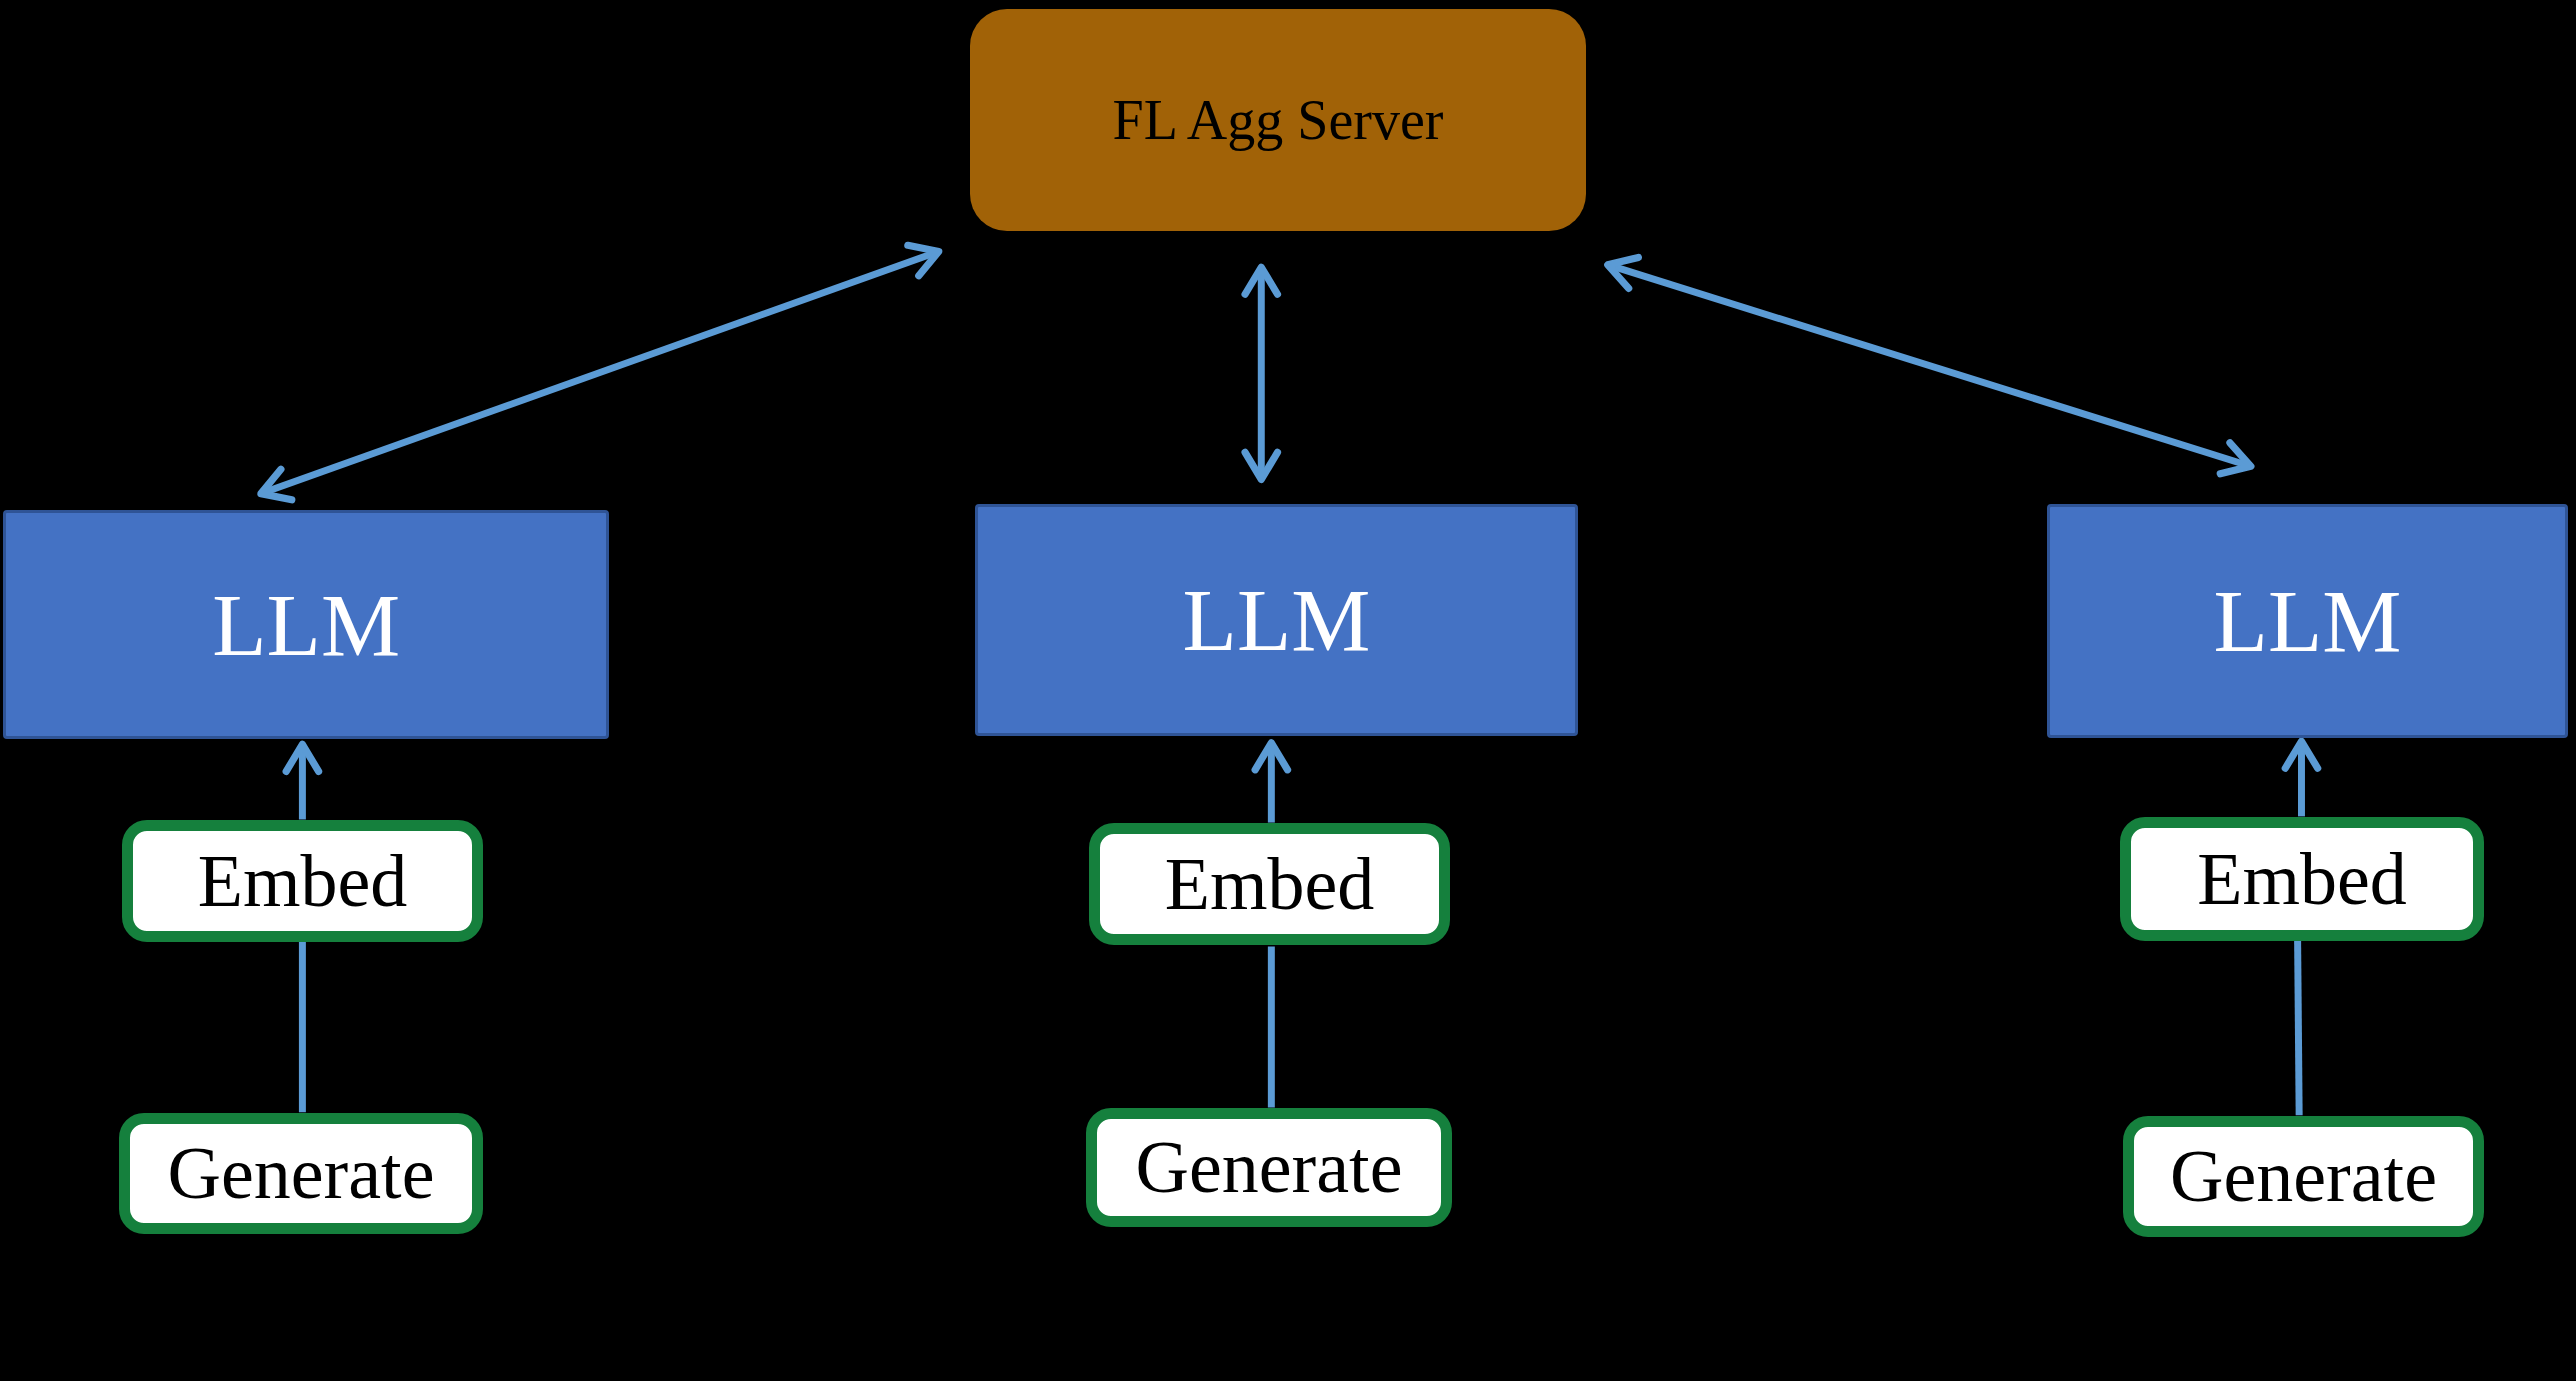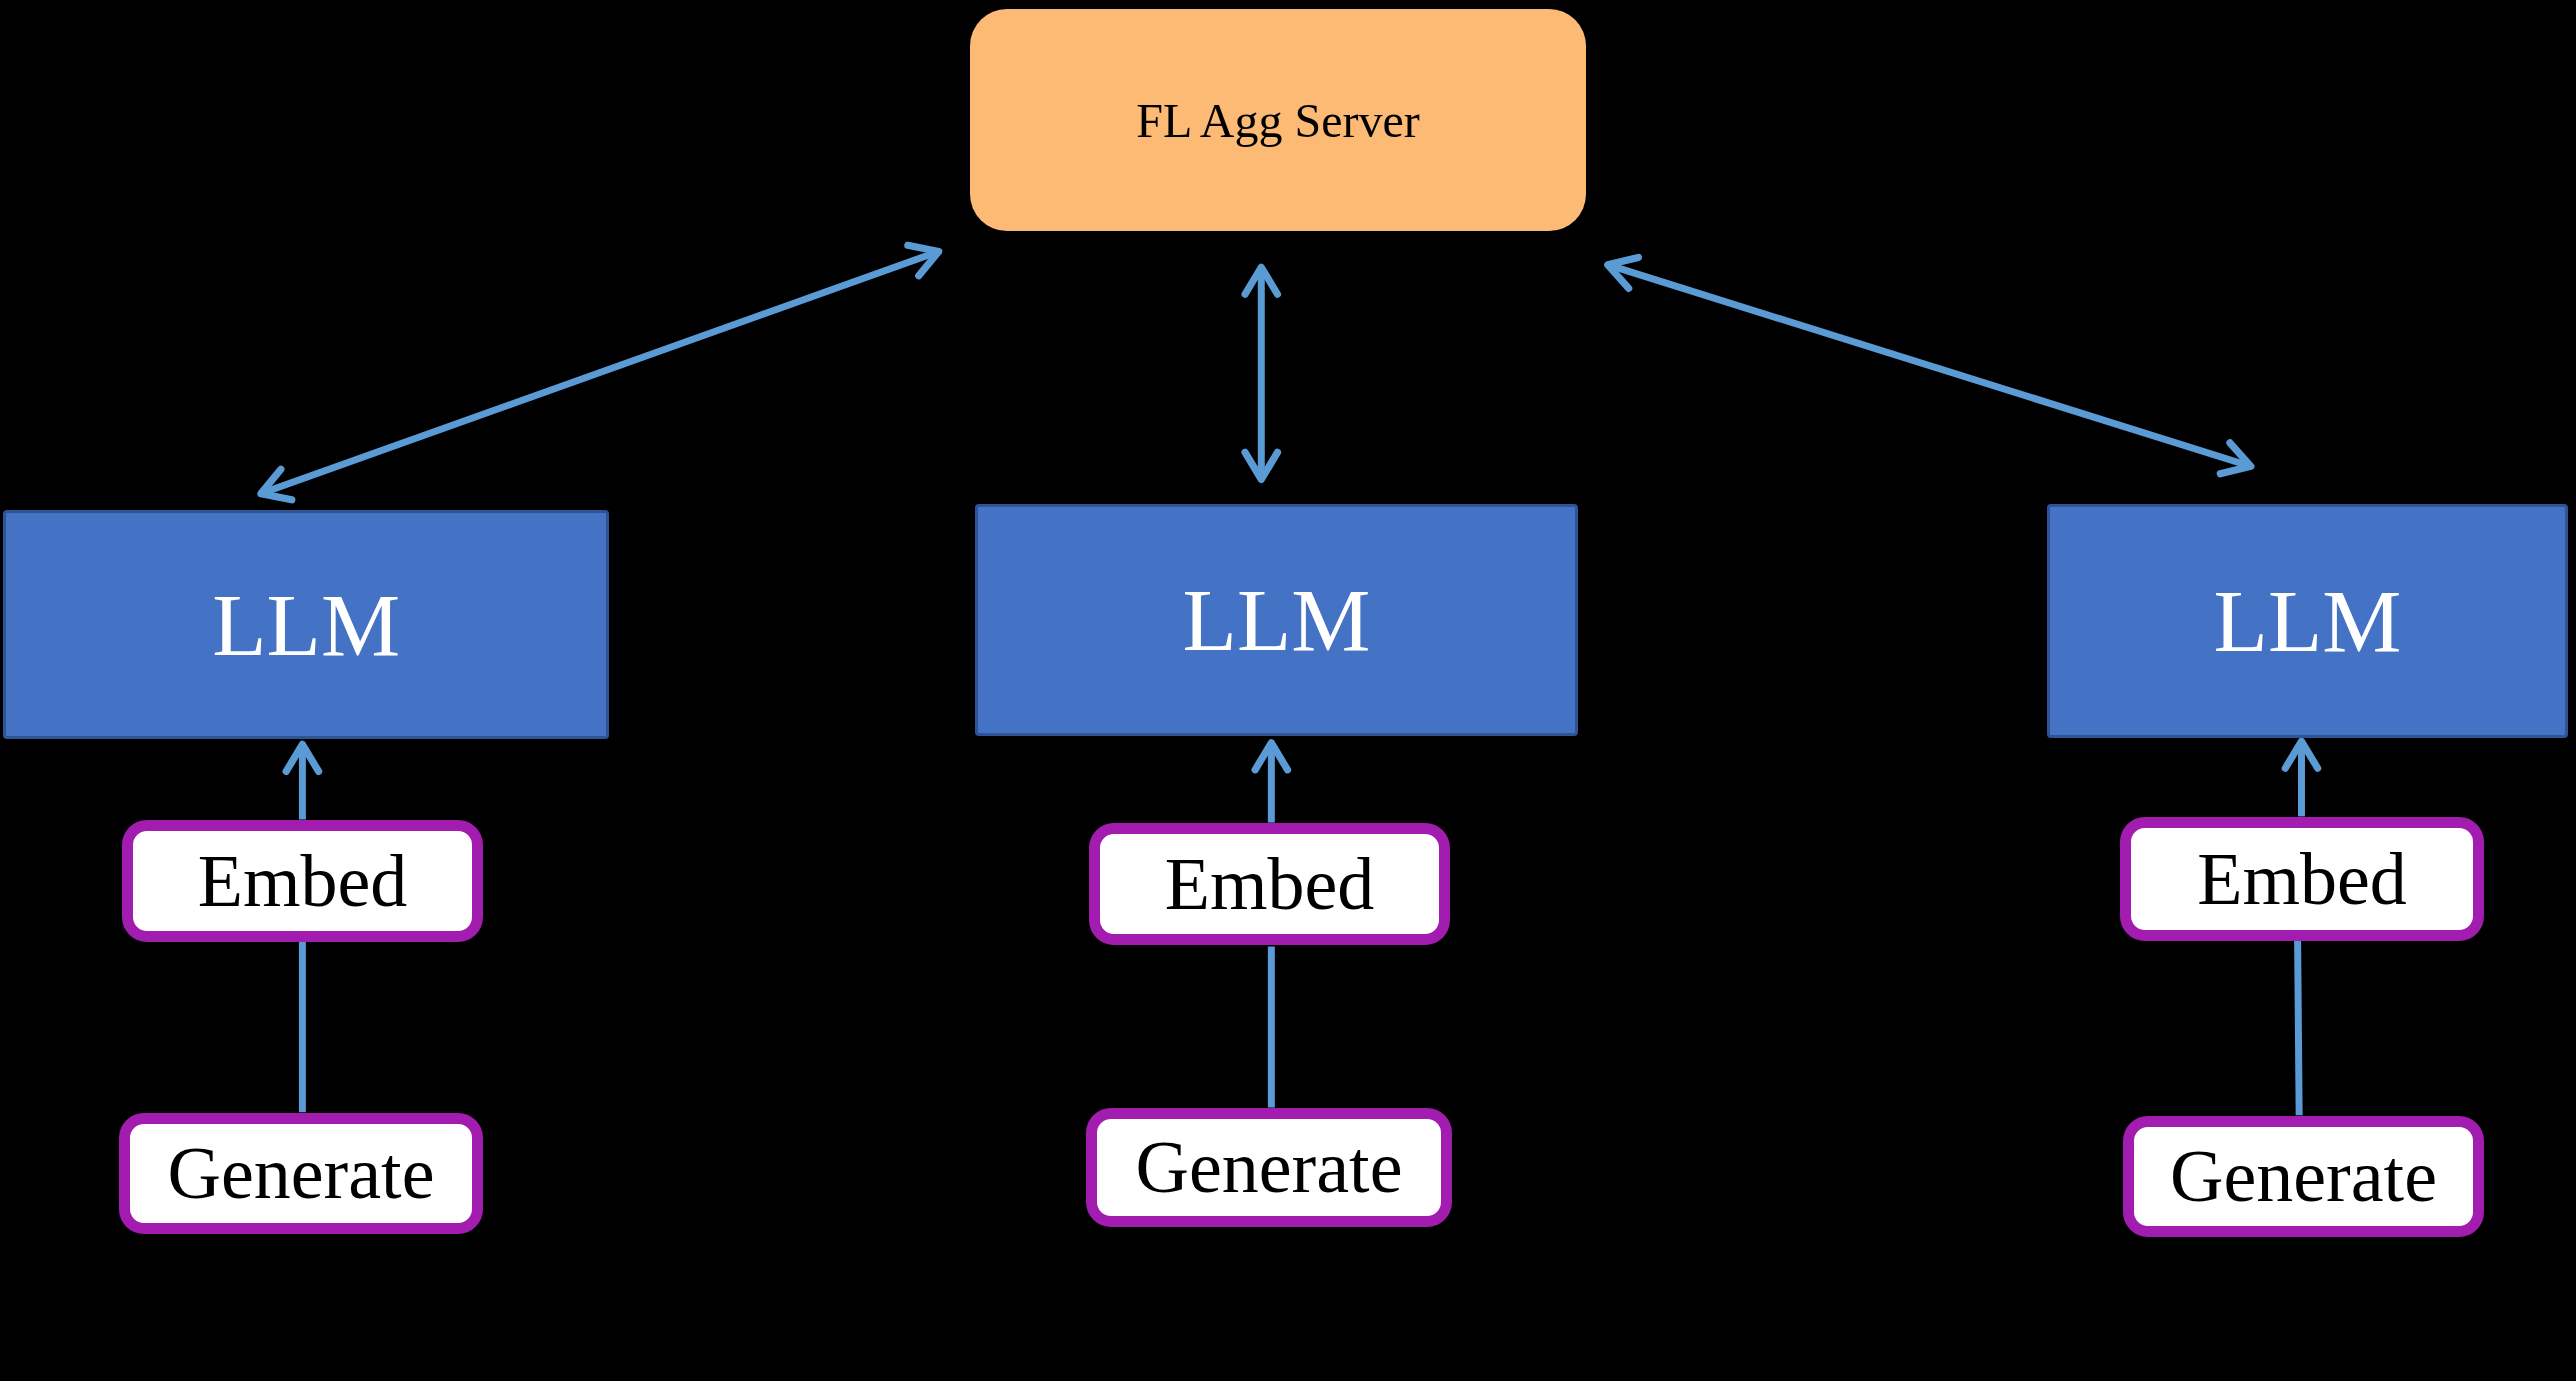--- a/index.html
+++ b/index.html
@@ -25,35 +25,35 @@
   .box {
     position: absolute;
     display: flex;
     align-items: center;
     justify-content: center;
     box-sizing: border-box;
     z-index: 2;
     text-align: center;
   }
   .server-box {
-    background: #fdba74;
+    background: #a16207;
     border-radius: 37px;
     color: #000000;
-    font-size: 48px;
+    font-size: 56px;
   }
   .llm-box {
     background: #4472C4;
     border: 3.9px solid #2F5496;
     border-radius: 4px;
     color: #FFFFFF;
     font-size: 89px;
   }
   .white-box {
     background: #FFFFFF;
-    border: 11px solid #a21caf;
+    border: 11px solid #15803d;
     border-radius: 25px;
     color: #000000;
     font-size: 74px;
   }
 </style>
 </head>
 <body>
 
 <div class="stage">
 

